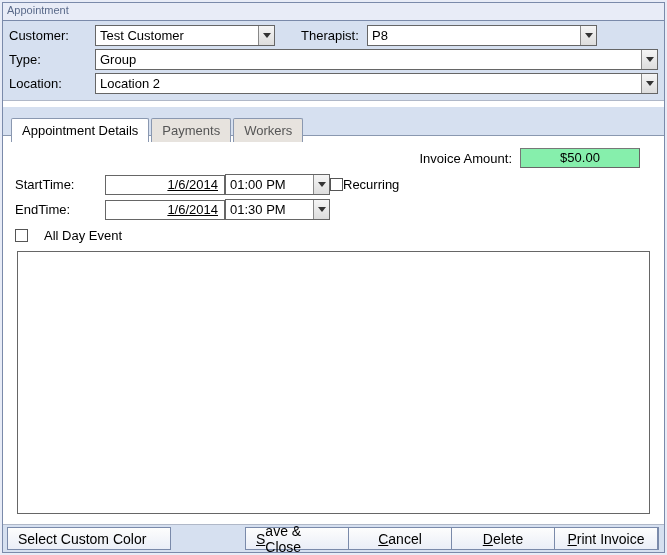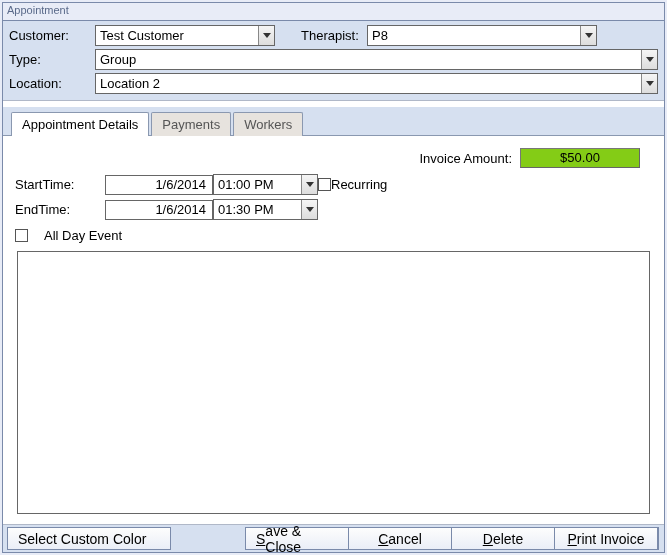--- a/index.html
+++ b/index.html
@@ -84,21 +84,21 @@
   .tab {
     padding: 4px 10px 4px 10px;
     border: 1px solid #8a98b0;
     border-bottom: none;
     background: #e7e3de;
     color: #555;
     margin-right: 2px;
     border-radius: 2px 2px 0 0;
     cursor: default;
     position: relative;
-    top: 1px;
+    top: 7px;
   }
   .tab.active {
     background: #fff;
     color: #000;
   }
   .tab-body {
     flex: 1;
     background: #fff;
     padding: 8px 12px;
     display: flex;
@@ -112,30 +112,30 @@
     margin: 4px 12px 6px 0;
   }
   .invoice-field {
     width: 120px;
     height: 20px;
     border: 1px solid #666;
     border-top-color:#777;
     border-left-color:#777;
     text-align: center;
     padding: 1px 6px;
-    background:#84cc16;
+    background:#86efac;
   }
   .time-row {
     display:flex; align-items:center; gap:0; margin-bottom:4px;
   }
   .time-label { width:90px; }
   .time-date {
-    width: 108px; height:20px;
+    width: 120px; height:20px;
     border:1px solid #666; background:#fff;
-    text-align:right; padding:1px 6px;
+    text-align:right; padding:1px 6px;text-decoration:underline;
   }
   .time-time-combo { width: 105px; }
   .chk-row { display:flex; align-items:center; gap:16px; margin:4px 0 6px 0;}
   .checkbox {
     width:13px; height:13px; border:1px solid #555; background:#fff;
   }
   .notes {
     flex:1;
     border:1px solid #666;
     background:#fff;

